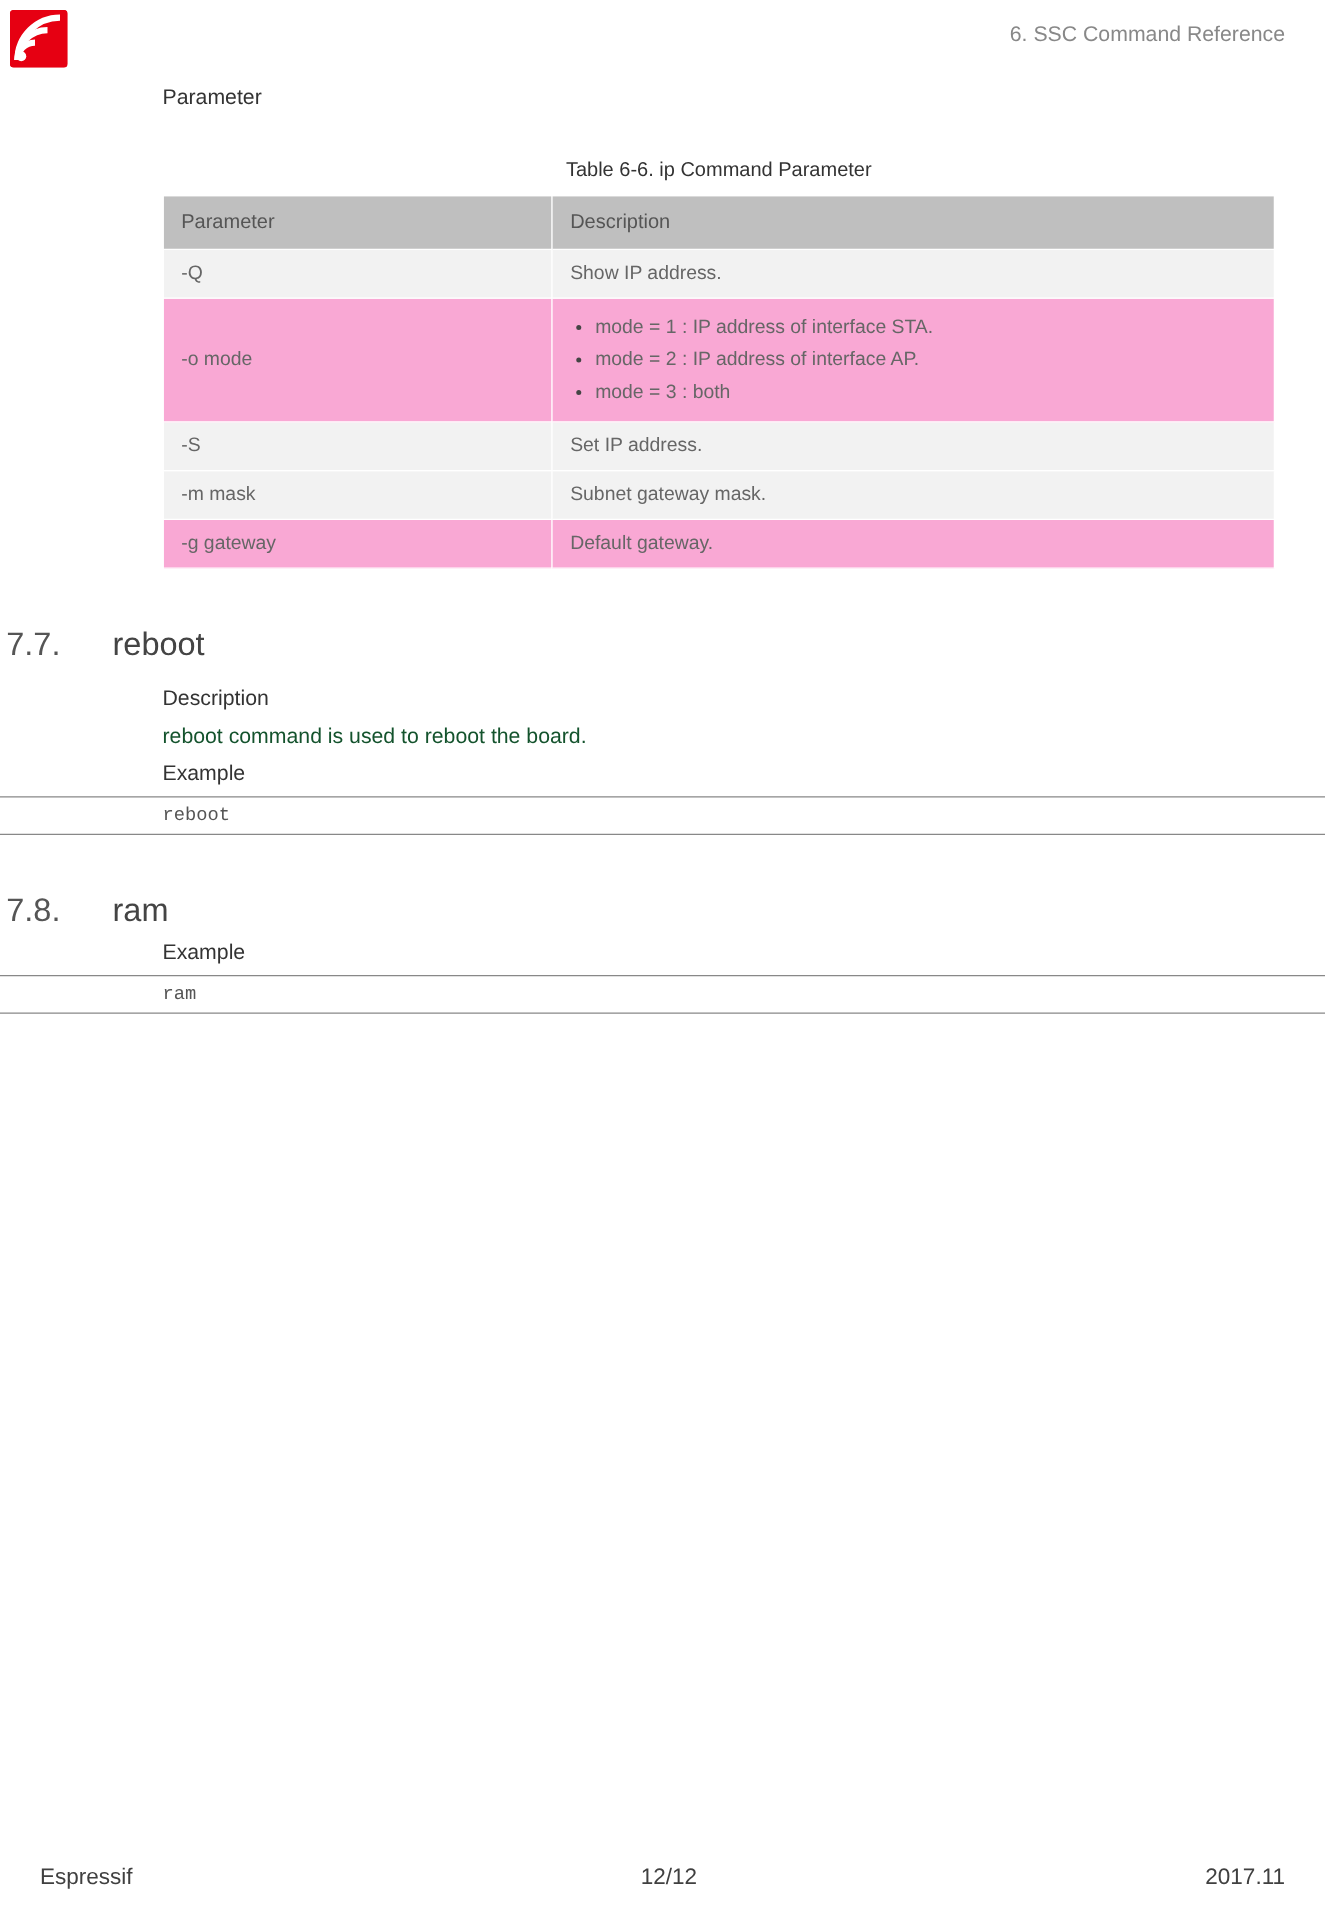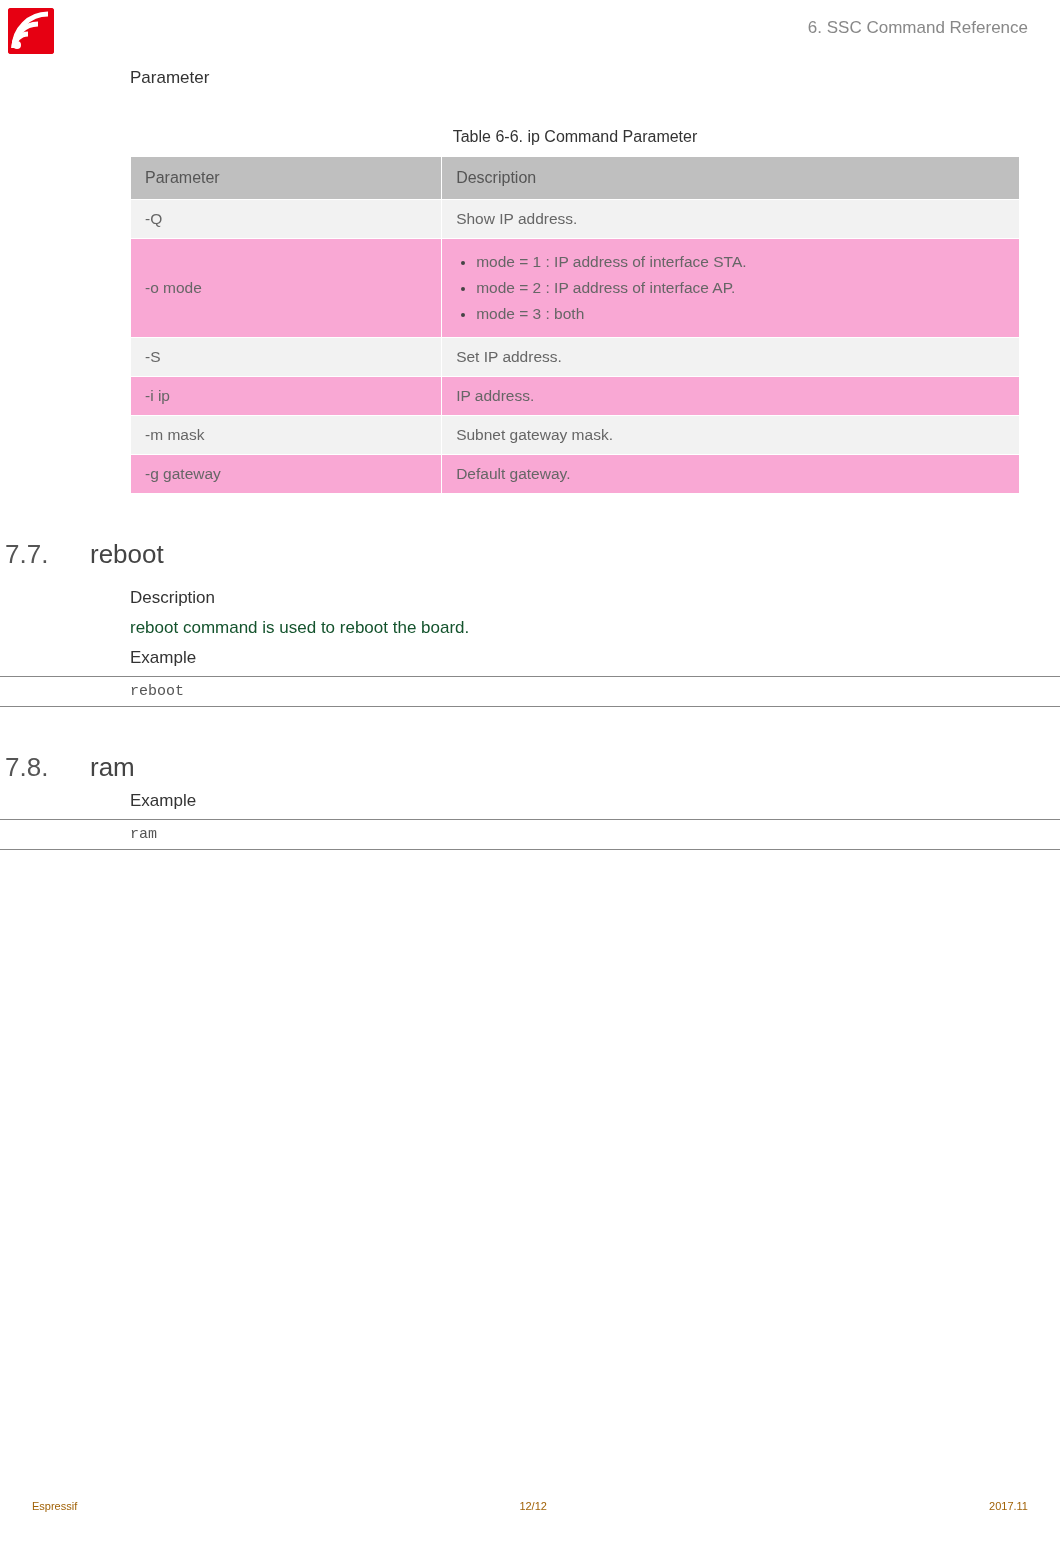--- a/index.html
+++ b/index.html
@@ -116,22 +116,22 @@
       color: #555;
     }
     .footer {
       position: absolute;
       bottom: 30px;
       left: 0;
       width: 100%;
       display: flex;
       justify-content: space-between;
       padding: 0 32px;
-      color: #a16207;
-      font-size: 11px;
+      color: #404040;
+      font-size: 18px;
       font-weight: 300;
     }
   </style>
 </head>
 <body>
 
 <div class="logo">
   <svg viewBox="0 0 46 46" width="46" height="46">
     <rect width="46" height="46" fill="#e60012"></rect>
     <path d="M 6 40 A 34 34 0 0 1 40 6" stroke="#fff" stroke-width="5" fill="none"></path>
@@ -167,24 +167,20 @@
             <li>mode = 1 : IP address of interface STA.</li>
             <li>mode = 2 : IP address of interface AP.</li>
             <li>mode = 3 : both</li>
           </ul>
         </td>
       </tr>
       <tr>
         <td>-S</td>
         <td>Set IP address.</td>
       </tr>
-      <tr class="alt">
-        <td>-i ip</td>
-        <td>IP address.</td>
-      </tr>
       <tr>
         <td>-m mask</td>
         <td>Subnet gateway mask.</td>
       </tr>
       <tr class="alt">
         <td>-g gateway</td>
         <td>Default gateway.</td>
       </tr>
     </tbody>
   </table>

